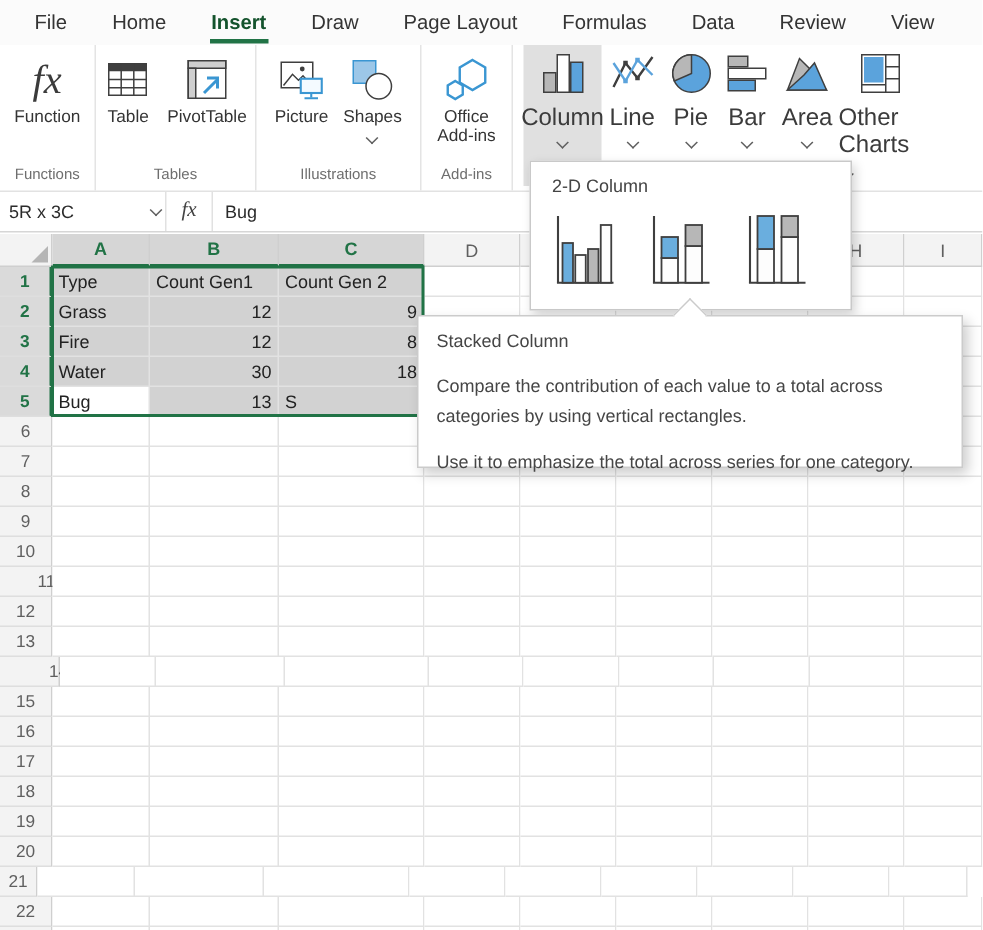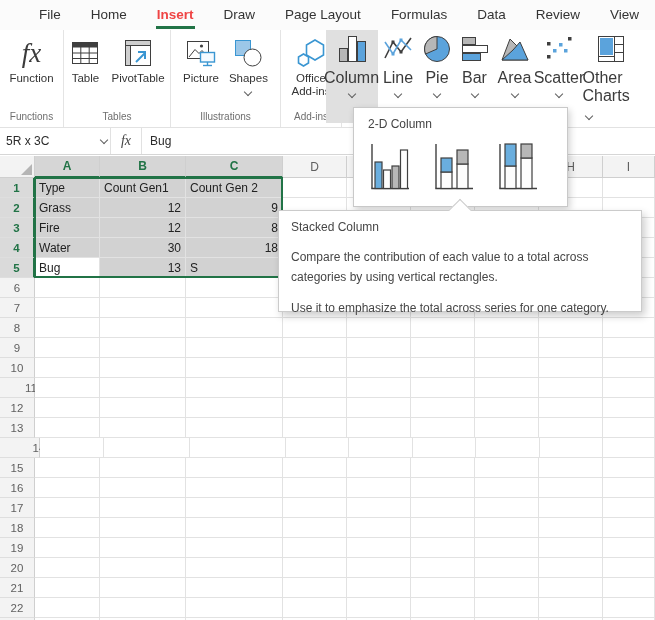--- a/index.html
+++ b/index.html
@@ -3,23 +3,23 @@
 <meta charset="utf-8">
 <style>
   * { box-sizing: border-box; margin: 0; padding: 0; }
   html,body { width:655px; height:620px; }
   body {
     font-family: "Liberation Sans", sans-serif;
     background:#fff; overflow:hidden; position:relative;
     color:#3b3b3b;
   }
   
-  .tabbar { height:30px; display:flex; align-items:stretch; background:#fbfbfb; padding-left:24px; }
+  .tabbar { height:30px; display:flex; align-items:stretch; background:#fbfbfb; padding-left:8px; }
   .tab { padding:0 15px; font-size:13.5px; color:#343434; line-height:30px; position:relative; white-space:nowrap; }
-  .tab.active { font-weight:bold; color:#ef4444; }
+  .tab.active { font-weight:bold; color:#14532d; }
   .tab.active::after { content:""; position:absolute; left:14px; right:14px; bottom:1px; height:3px; background:#217346; }
   
   .ribbon { height:98px; background:#fff; border-bottom:1px solid #e2e2e2; display:flex; position:relative; }
   .rgroup { display:flex; flex-direction:column; border-right:1px solid #e4e4e4; }
   .rgroup:last-child { border-right:none; }
   .rgroup-content { flex:1; display:flex; justify-content:center; align-items:flex-start; padding-top:3px; }
   .rgroup-label { height:17px; font-size:10px; color:#6e6e6e; text-align:center; line-height:13px; }
   .rbtn { display:flex; flex-direction:column; align-items:center; padding:2px 5px 0; }
   .rbtn .ricon { height:36px; display:flex; align-items:center; justify-content:center; }
   .rbtn .rlbl { font-size:11.5px; color:#343434; margin-top:1px; text-align:center; line-height:13px; }
@@ -246,36 +246,20 @@
               <path d="M3 27 L11 6 L19 14 L29 27 Z" fill="#b7b7b7" stroke="#3f3f3f"></path>
               <path d="M3 27 L14 17 L21 9 L29 27 Z" fill="#5ba3dc" stroke="#3f3f3f"></path>
             </svg>
           </div>
           <div class="rlbl">Area</div>
           <div class="chevrow">
               <span class="chev"></span>
             </div>
         </div>
 
-        <div class="cbtn" style="width:47px">
-          <div class="ricon">
-            <svg width="32" height="32" viewBox="0 0 32 32">
-              <rect x="4" y="22" width="3.5" height="3.5" fill="#3f3f3f"></rect>
-              <rect x="25" y="4" width="3.5" height="3.5" fill="#3f3f3f"></rect>
-              <rect x="4" y="9" width="3.5" height="3.5" fill="#3f3f3f"></rect>
-              <rect x="10" y="16" width="3.5" height="3.5" fill="#5ba3dc"></rect>
-              <rect x="16" y="10" width="3.5" height="3.5" fill="#5ba3dc"></rect>
-              <rect x="21" y="16" width="3.5" height="3.5" fill="#5ba3dc"></rect>
-            </svg>
-          </div>
-          <div class="rlbl">Scatter</div>
-          <div class="chevrow">
-              <span class="chev"></span>
-            </div>
-        </div>
 
         <div class="cbtn" style="width:56px">
           <div class="ricon">
             <svg width="32" height="32" viewBox="0 0 32 32">
               <rect x="3.5" y="3.5" width="25" height="25" fill="#fff" stroke="#3f3f3f"></rect>
               <rect x="5" y="5" width="13" height="17" fill="#5ba3dc"></rect>
               <line x1="19.5" y1="3.5" x2="19.5" y2="28.5" stroke="#3f3f3f"></line>
               <line x1="19.5" y1="11.5" x2="28.5" y2="11.5" stroke="#3f3f3f"></line>
               <line x1="19.5" y1="19.5" x2="28.5" y2="19.5" stroke="#3f3f3f"></line>
               <line x1="3.5" y1="23.5" x2="19.5" y2="23.5" stroke="#3f3f3f"></line>
@@ -553,21 +537,21 @@
       <div class="cell" style="width: 86px;"></div>
       <div class="cell" style="width: 97px;"></div>
       <div class="cell" style="width: 64px;"></div>
       <div class="cell" style="width: 64px;"></div>
       <div class="cell" style="width: 64px;"></div>
       <div class="cell" style="width: 64px;"></div>
       <div class="cell" style="width: 64px;"></div>
       <div class="cell" style="width: 52px;"></div>
     </div>
     <div class="g-row">
-      <div class="rh" style="width: 35px;">21</div>
+      <div class="rh" style="width: 25px;">21</div>
       <div class="cell" style="width: 65px;"></div>
       <div class="cell" style="width: 86px;"></div>
       <div class="cell" style="width: 97px;"></div>
       <div class="cell" style="width: 64px;"></div>
       <div class="cell" style="width: 64px;"></div>
       <div class="cell" style="width: 64px;"></div>
       <div class="cell" style="width: 64px;"></div>
       <div class="cell" style="width: 64px;"></div>
       <div class="cell" style="width: 52px;"></div>
     </div>

